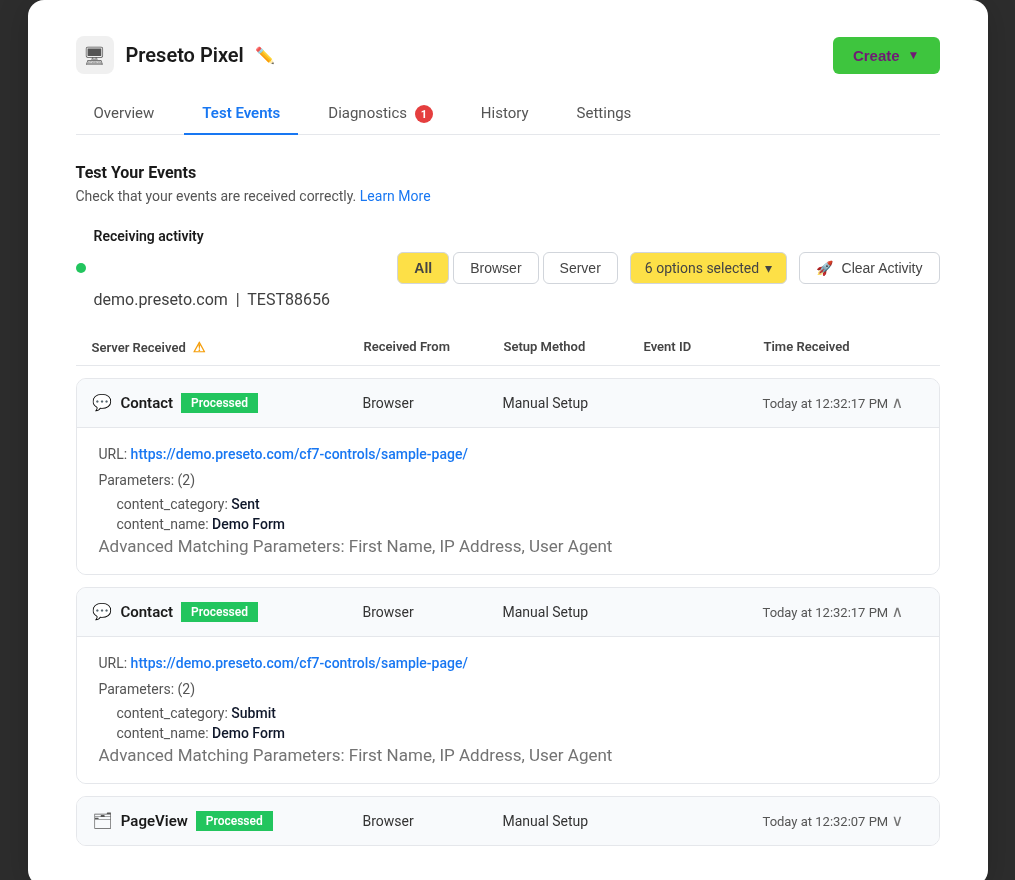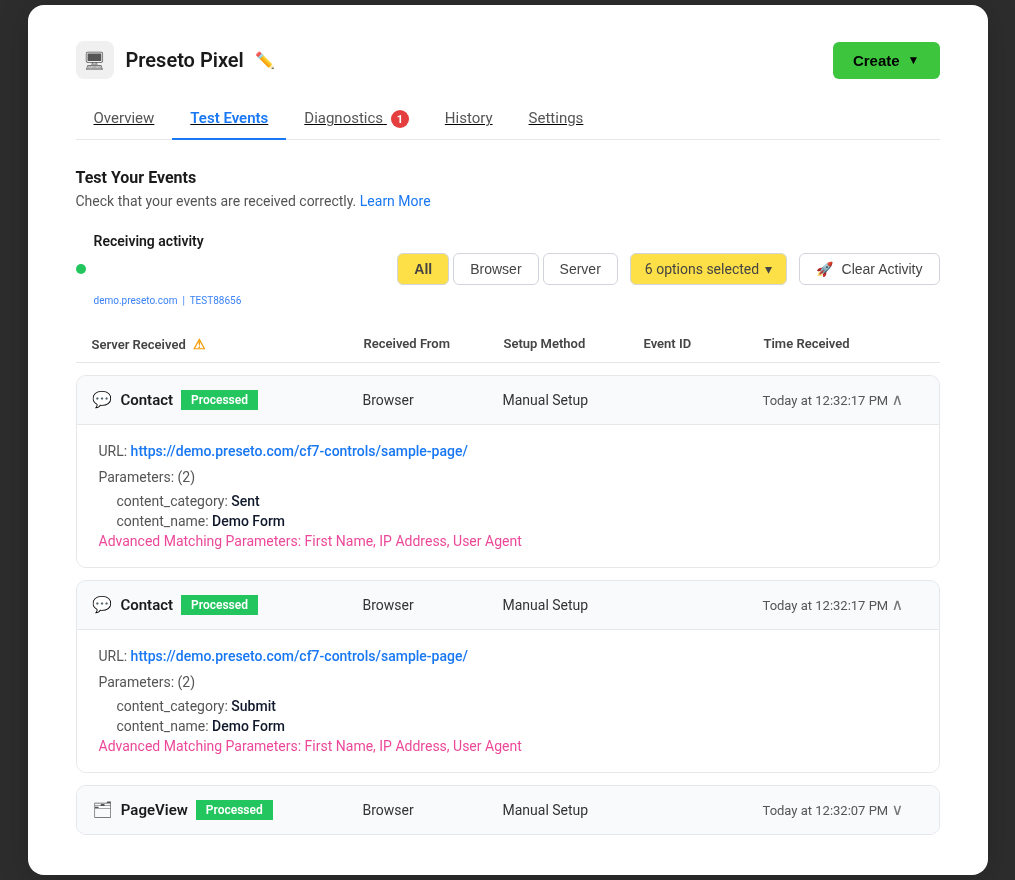--- a/index.html
+++ b/index.html
@@ -46,40 +46,39 @@
       font-weight: 600;
       color: #1a1a1a;
     }
     .edit-icon {
       color: #888;
       font-size: 16px;
       cursor: pointer;
     }
     .create-btn {
       background: #3ec53e;
-      color: #000000;
+      color: #701a75;
       border: none;
       border-radius: 6px;
       padding: 10px 20px;
       font-size: 15px;
       font-weight: 600;
       cursor: pointer;
       display: flex;
       align-items: center;
       gap: 8px;
     }
     .create-btn .chevron {
       font-size: 12px;
     }
     .nav-tabs {
       display: flex;
-      gap: 0;
+      gap: 12px;
       border-bottom: 1.5px solid #e5e7eb;
       margin-bottom: 28px;
-      text-decoration: underline;
     }
     .nav-tab {
       padding: 10px 18px;
       font-size: 15px;
       color: #555;
       cursor: pointer;
       border-bottom: 2.5px solid transparent;
       margin-bottom: -1.5px;
       text-decoration: none;
       position: relative;
@@ -136,22 +135,22 @@
       background: #22c55e;
       border-radius: 50%;
       flex-shrink: 0;
     }
     .activity-label {
       font-size: 14px;
       font-weight: 600;
       color: #1a1a1a;
     }
     .activity-meta {
-      font-size: 10px;
-      color: #3b82f6;
+      font-size: 16px;
+      color: #404040;
       margin-top: 46px;
     }
     .filter-btns {
       display: flex;
       gap: 4px;
     }
     .filter-btn {
       padding: 7px 16px;
       border: 1.5px solid #d1d5db;
       border-radius: 6px;
@@ -284,22 +283,22 @@
       margin-bottom: 4px;
     }
     .param-key {
       color: #555;
     }
     .param-val {
       color: #0f172a;
       font-weight: 500;
     }
     .detail-matching {
-      font-size: 14px;
-      color: #ec4899;
+      font-size: 17px;
+      color: #737373;
     }
   </style>
 </head>
 <body>
 
 <div class="card">
 
   <div class="header-row">
     <div class="header-left">
       <div class="pixel-icon">

